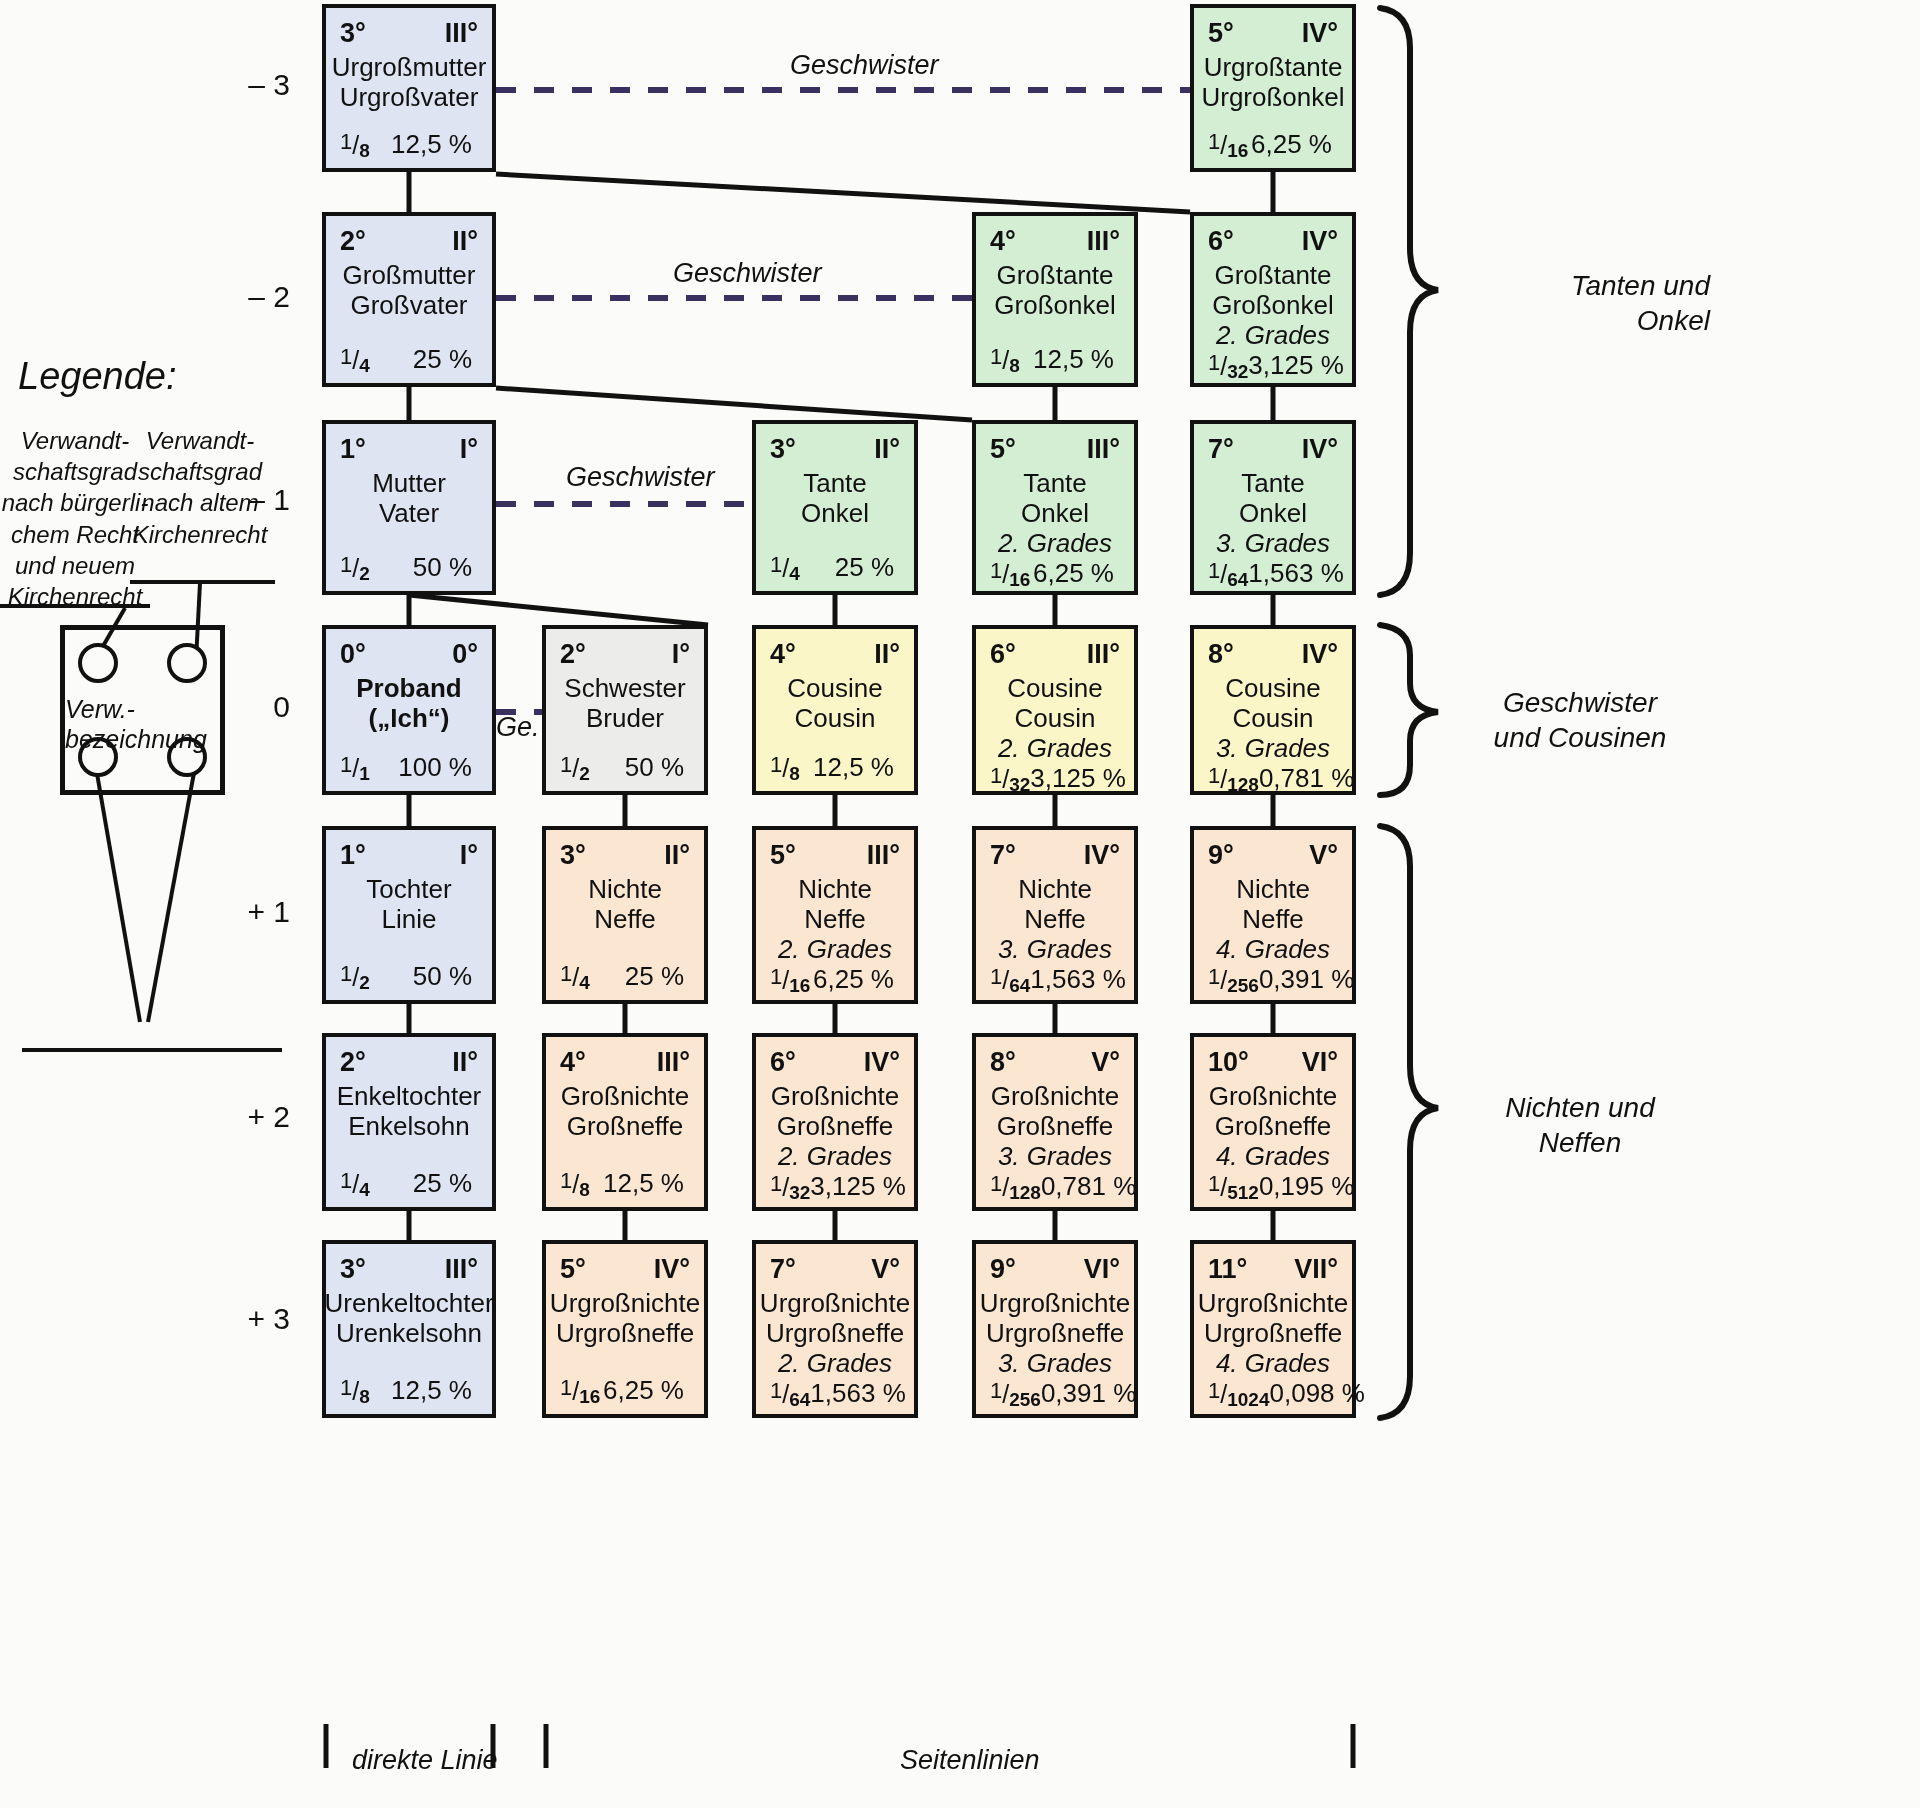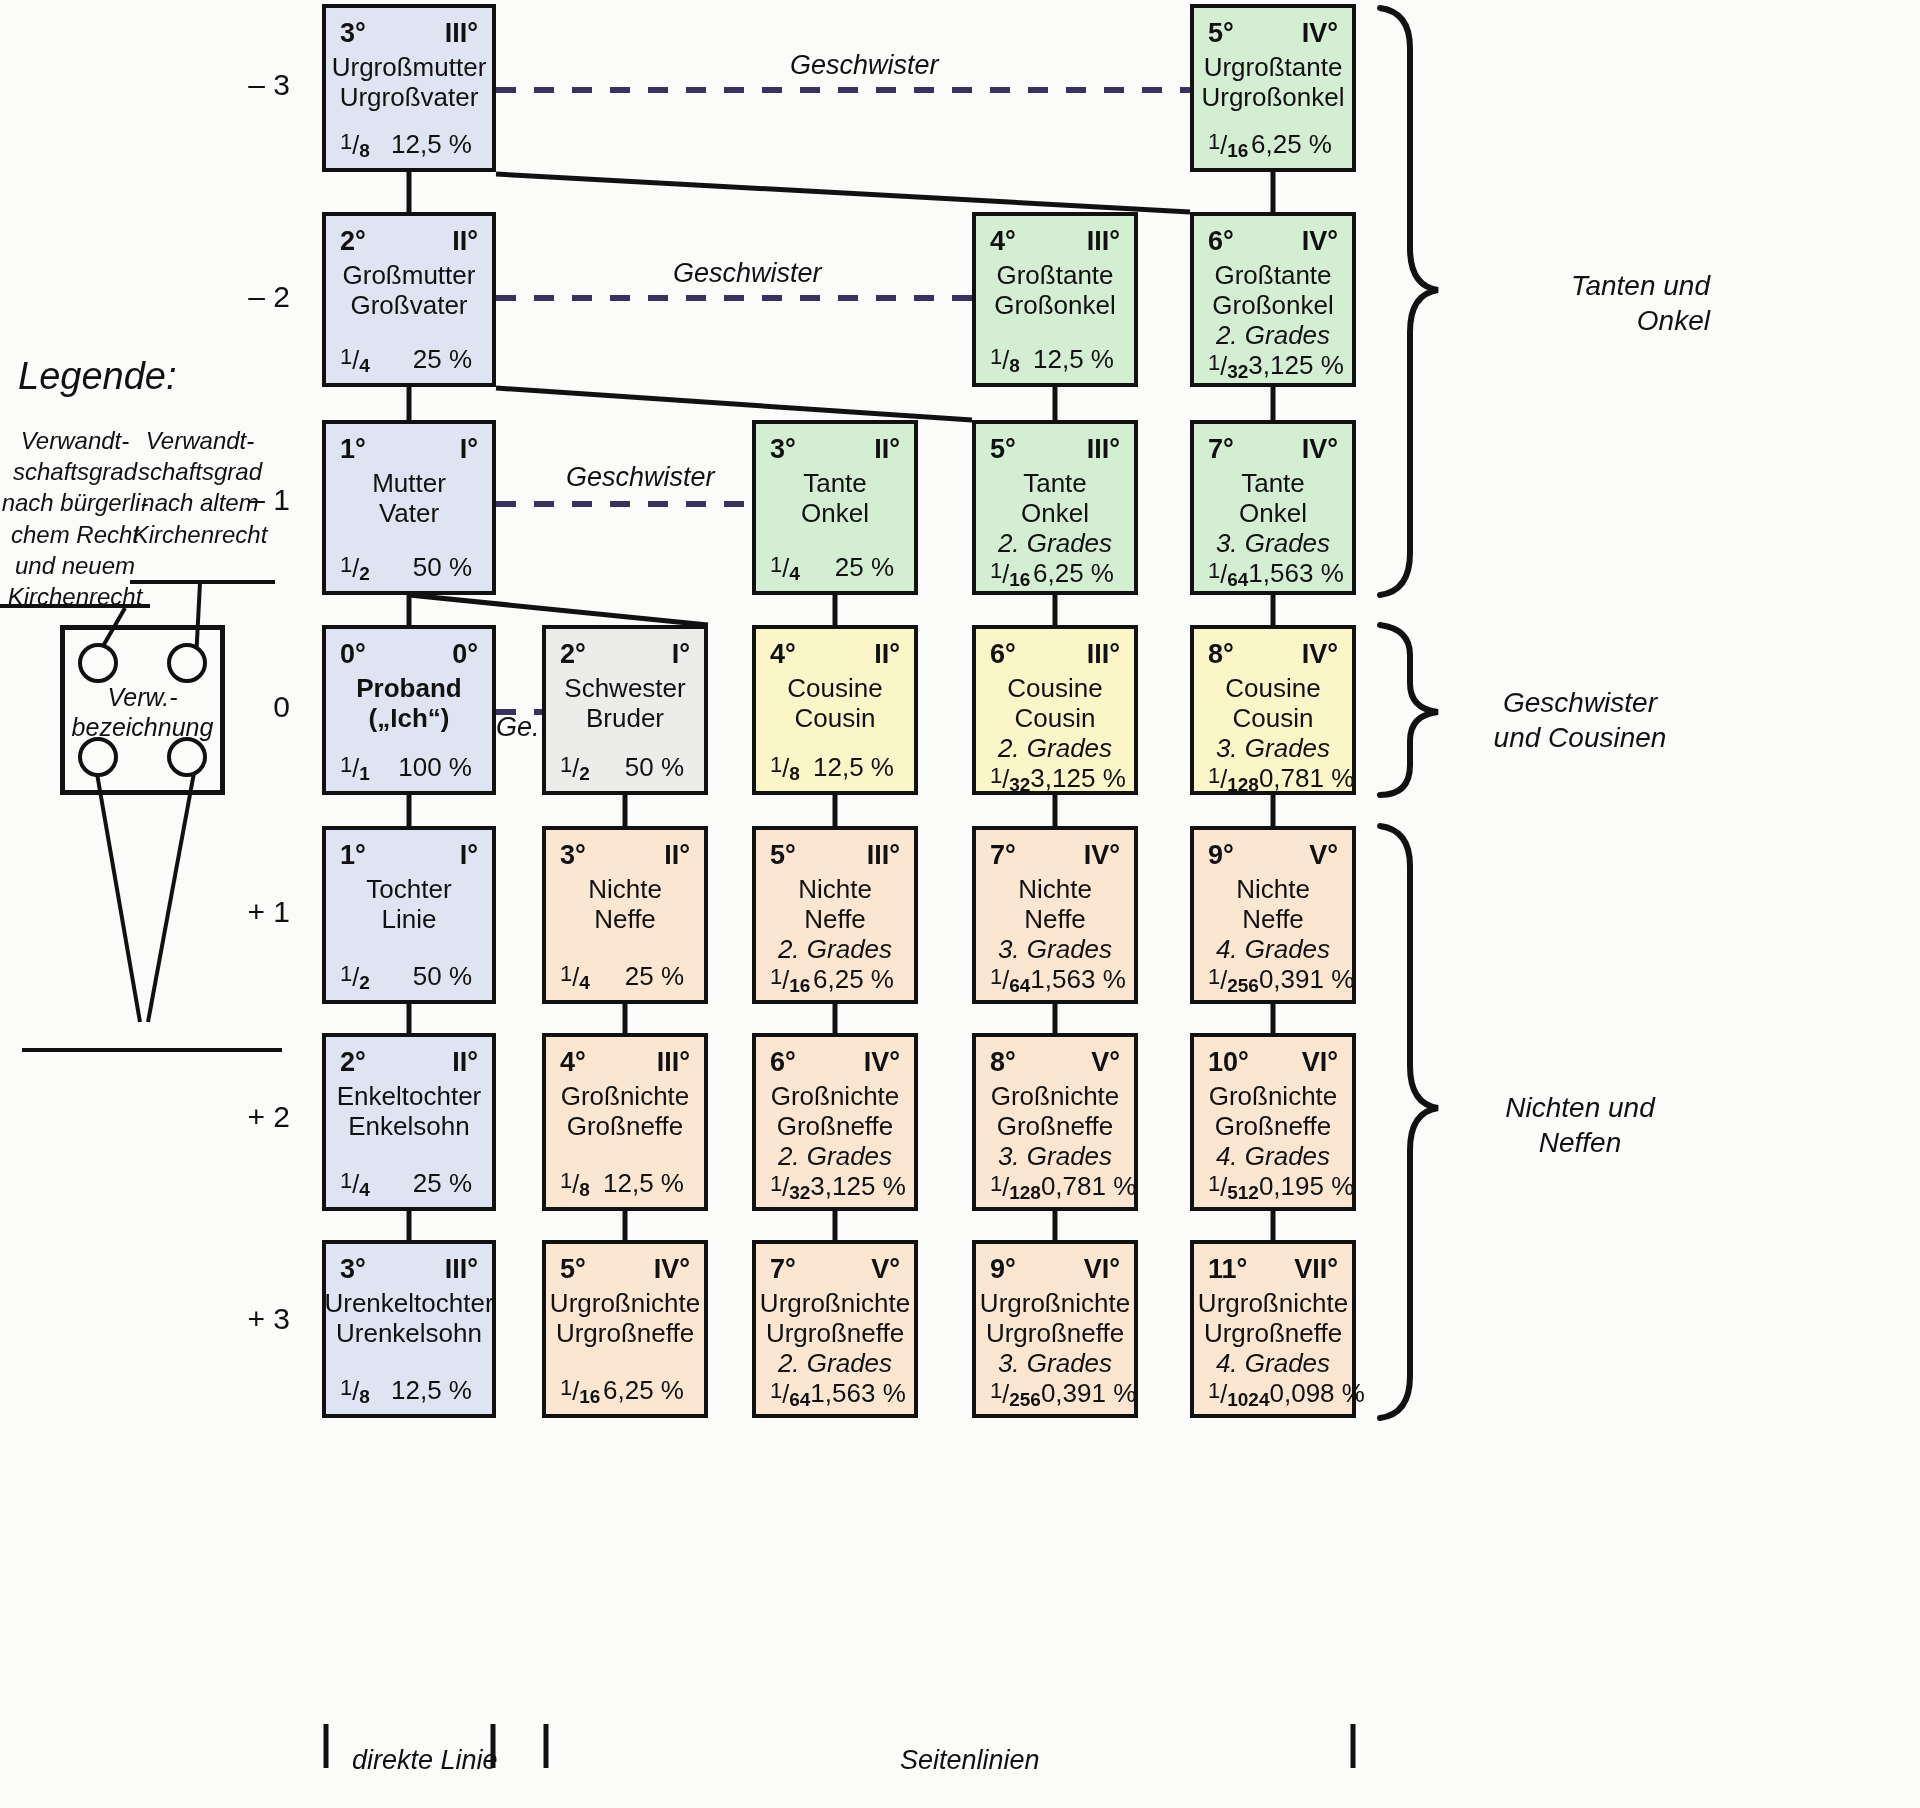--- a/index.html
+++ b/index.html
@@ -84,22 +84,22 @@
   .legbox{
     position:absolute;left:60px;top:625px;width:165px;height:170px;
     border:5px solid #111;background:transparent;
     box-sizing:border-box;
   }
   .legbox .ring{
     position:absolute;width:40px;height:40px;border:4px solid #111;border-radius:50%;
     box-sizing:border-box;background:#fbfbf9;
   }
   .legbox .lbl{
-    position:absolute;left:0;right:0;top:52px;
-    text-align:center;font-style:italic;font-size:25px;line-height:1.2;
+    position:absolute;left:0;right:0;top:64px;
+    font-style:italic;font-size:25px;line-height:1.2;
   }
 
   
   .brklbl{
     position:absolute;
     font-style:italic;font-size:28px;line-height:1.25;
     text-align:center;white-space:nowrap;
   }
 
   

